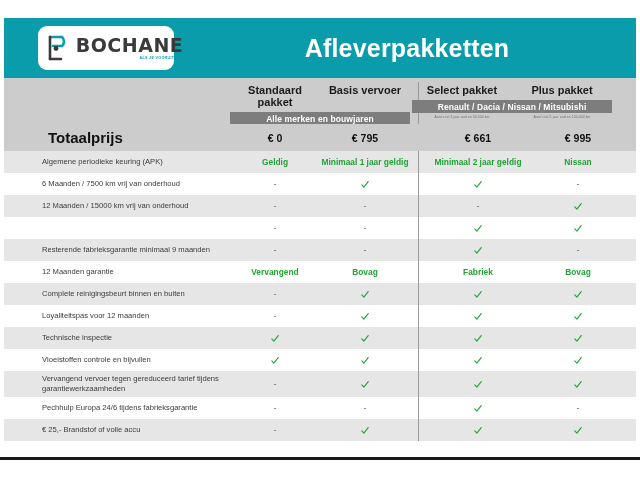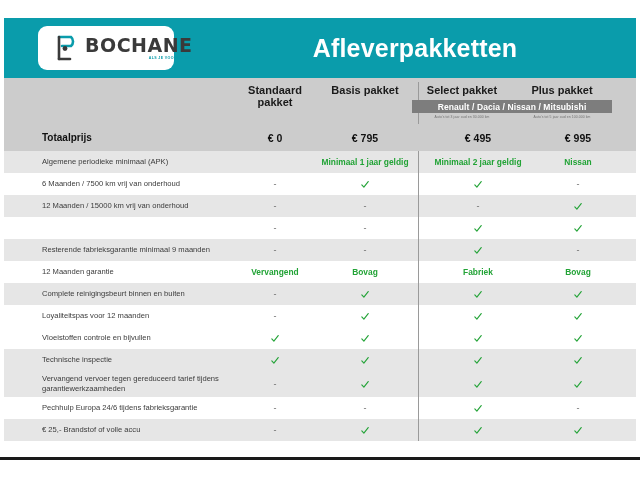--- a/index.html
+++ b/index.html
@@ -39,21 +39,21 @@
   .logo-box {
     position: absolute;
     left: 34px;
     top: 8px;
     width: 136px;
     height: 44px;
     background: #ffffff;
     border-radius: 9px;
     display: flex;
     align-items: center;
-    justify-content: flex-start;
+    justify-content: center;
     padding-left: 18px;
     box-sizing: border-box;
   }
   .logo-mark {
     width: 24px;
     height: 28px;
     flex: 0 0 auto;
     margin-right: 5px;
   }
   .logo-textwrap {
@@ -72,21 +72,21 @@
   .logo-tag {
     font-size: 3.6px;
     letter-spacing: 0.35px;
     color: #0a9cab;
     text-align: right;
     margin-top: 2px;
     font-weight: bold;
   }
   .header-title {
     position: absolute;
-    left: 190px;
+    left: 182px;
     top: 0;
     width: 442px;
     height: 60px;
     display: flex;
     align-items: center;
     justify-content: center;
     color: #ffffff;
     font-size: 25px;
     font-weight: bold;
     letter-spacing: 0.2px;
@@ -156,22 +156,22 @@
     left: 4px;
     top: 116px;
     width: 632px;
     height: 27px;
     background: #cccccc;
     display: flex;
     align-items: center;
   }
   .totalrow .tp-label {
     position: absolute;
-    left: 38px;
-    font-size: 10px;
+    left: 44px;
+    font-size: 15px;
     font-weight: bold;
     color: #111111;
   }
   .price-cell {
     position: absolute;
     top: 0;
     height: 27px;
     display: flex;
     align-items: center;
     justify-content: center;
@@ -260,22 +260,23 @@
       </div>
       <div class="header-title">Afleverpakketten</div>
     </div>
 
     <div class="colhead">
       <div class="divider"></div>
 
       <div class="grp left">
         <div class="grp-names">
           <span>Standaard pakket</span>
-          <span>Basis pakket</span>
-        </div>
+          <span>Basis vervoer</span>
+        </div>
+        <div class="grp-pill">Alle merken en bouwjaren</div>
         <div class="grp-subs">
           <span></span>
           <span></span>
         </div>
       </div>
 
       <div class="grp right">
         <div class="grp-names">
           <span>Select pakket</span>
           <span>Plus pakket</span>
@@ -285,28 +286,29 @@
           <span>Auto's tot 3 jaar oud en 30.000 km</span>
           <span>Auto's tot 5 jaar oud en 100.000 km</span>
         </div>
       </div>
     </div>
 
     <div class="totalrow">
       <span class="tp-label">Totaalprijs</span>
       <span class="price-cell" style="left:226px;width:90px;">€ 0</span>
       <span class="price-cell" style="left:316px;width:90px;">€ 795</span>
-      <span class="price-cell" style="left:424px;width:100px;">€ 495</span>
+      <span class="price-cell" style="left:424px;width:100px;">€ 661</span>
       <span class="price-cell" style="left:524px;width:100px;">€ 995</span>
     </div>
 
     <div class="tbody" id="tbody">
         <div class="row alt">
-          <span class="label">Algemene periodieke minimaal (APK)</span>
-          <span class="vdiv"></span>
+          <span class="label">Algemene periodieke keuring (APK)</span>
+          <span class="vdiv"></span>
+          <span class="cell" style="left: 226px; width: 90px;">Geldig</span>
           <span class="cell" style="left: 316px; width: 90px;">Minimaal 1 jaar geldig</span>
           <span class="cell" style="left: 424px; width: 100px;">Minimaal 2 jaar geldig</span>
           <span class="cell" style="left: 524px; width: 100px;">Nissan</span>
         </div>
         <div class="row">
           <span class="label">6 Maanden / 7500 km vrij van onderhoud</span>
           <span class="vdiv"></span>
           <span class="cell dash" style="left: 226px; width: 90px;">-</span>
           <span class="cell" style="left: 316px; width: 90px;">
             <svg class="tick" viewBox="0 0 10 10" aria-hidden="true">
@@ -400,46 +402,46 @@
             <svg class="tick" viewBox="0 0 10 10" aria-hidden="true">
               <path d="M1 5.4 L3.6 8.2 L9 1.3" fill="none" stroke="#22a336" stroke-width="1.4" stroke-linecap="round" stroke-linejoin="round"></path>
             </svg>
           </span>
           <span class="cell" style="left: 524px; width: 100px;">
             <svg class="tick" viewBox="0 0 10 10" aria-hidden="true">
               <path d="M1 5.4 L3.6 8.2 L9 1.3" fill="none" stroke="#22a336" stroke-width="1.4" stroke-linecap="round" stroke-linejoin="round"></path>
             </svg>
           </span>
         </div>
+        <div class="row alt">
+          <span class="label">Technische inspectie</span>
+          <span class="vdiv"></span>
+          <span class="cell" style="left: 226px; width: 90px;">
+            <svg class="tick" viewBox="0 0 10 10" aria-hidden="true">
+              <path d="M1 5.4 L3.6 8.2 L9 1.3" fill="none" stroke="#22a336" stroke-width="1.4" stroke-linecap="round" stroke-linejoin="round"></path>
+            </svg>
+          </span>
+          <span class="cell" style="left: 316px; width: 90px;">
+            <svg class="tick" viewBox="0 0 10 10" aria-hidden="true">
+              <path d="M1 5.4 L3.6 8.2 L9 1.3" fill="none" stroke="#22a336" stroke-width="1.4" stroke-linecap="round" stroke-linejoin="round"></path>
+            </svg>
+          </span>
+          <span class="cell" style="left: 424px; width: 100px;">
+            <svg class="tick" viewBox="0 0 10 10" aria-hidden="true">
+              <path d="M1 5.4 L3.6 8.2 L9 1.3" fill="none" stroke="#22a336" stroke-width="1.4" stroke-linecap="round" stroke-linejoin="round"></path>
+            </svg>
+          </span>
+          <span class="cell" style="left: 524px; width: 100px;">
+            <svg class="tick" viewBox="0 0 10 10" aria-hidden="true">
+              <path d="M1 5.4 L3.6 8.2 L9 1.3" fill="none" stroke="#22a336" stroke-width="1.4" stroke-linecap="round" stroke-linejoin="round"></path>
+            </svg>
+          </span>
+        </div>
         <div class="row">
           <span class="label">Vloeistoffen controle en bijvullen</span>
-          <span class="vdiv"></span>
-          <span class="cell" style="left: 226px; width: 90px;">
-            <svg class="tick" viewBox="0 0 10 10" aria-hidden="true">
-              <path d="M1 5.4 L3.6 8.2 L9 1.3" fill="none" stroke="#22a336" stroke-width="1.4" stroke-linecap="round" stroke-linejoin="round"></path>
-            </svg>
-          </span>
-          <span class="cell" style="left: 316px; width: 90px;">
-            <svg class="tick" viewBox="0 0 10 10" aria-hidden="true">
-              <path d="M1 5.4 L3.6 8.2 L9 1.3" fill="none" stroke="#22a336" stroke-width="1.4" stroke-linecap="round" stroke-linejoin="round"></path>
-            </svg>
-          </span>
-          <span class="cell" style="left: 424px; width: 100px;">
-            <svg class="tick" viewBox="0 0 10 10" aria-hidden="true">
-              <path d="M1 5.4 L3.6 8.2 L9 1.3" fill="none" stroke="#22a336" stroke-width="1.4" stroke-linecap="round" stroke-linejoin="round"></path>
-            </svg>
-          </span>
-          <span class="cell" style="left: 524px; width: 100px;">
-            <svg class="tick" viewBox="0 0 10 10" aria-hidden="true">
-              <path d="M1 5.4 L3.6 8.2 L9 1.3" fill="none" stroke="#22a336" stroke-width="1.4" stroke-linecap="round" stroke-linejoin="round"></path>
-            </svg>
-          </span>
-        </div>
-        <div class="row alt">
-          <span class="label">Technische inspectie</span>
           <span class="vdiv"></span>
           <span class="cell" style="left: 226px; width: 90px;">
             <svg class="tick" viewBox="0 0 10 10" aria-hidden="true">
               <path d="M1 5.4 L3.6 8.2 L9 1.3" fill="none" stroke="#22a336" stroke-width="1.4" stroke-linecap="round" stroke-linejoin="round"></path>
             </svg>
           </span>
           <span class="cell" style="left: 316px; width: 90px;">
             <svg class="tick" viewBox="0 0 10 10" aria-hidden="true">
               <path d="M1 5.4 L3.6 8.2 L9 1.3" fill="none" stroke="#22a336" stroke-width="1.4" stroke-linecap="round" stroke-linejoin="round"></path>
             </svg>

